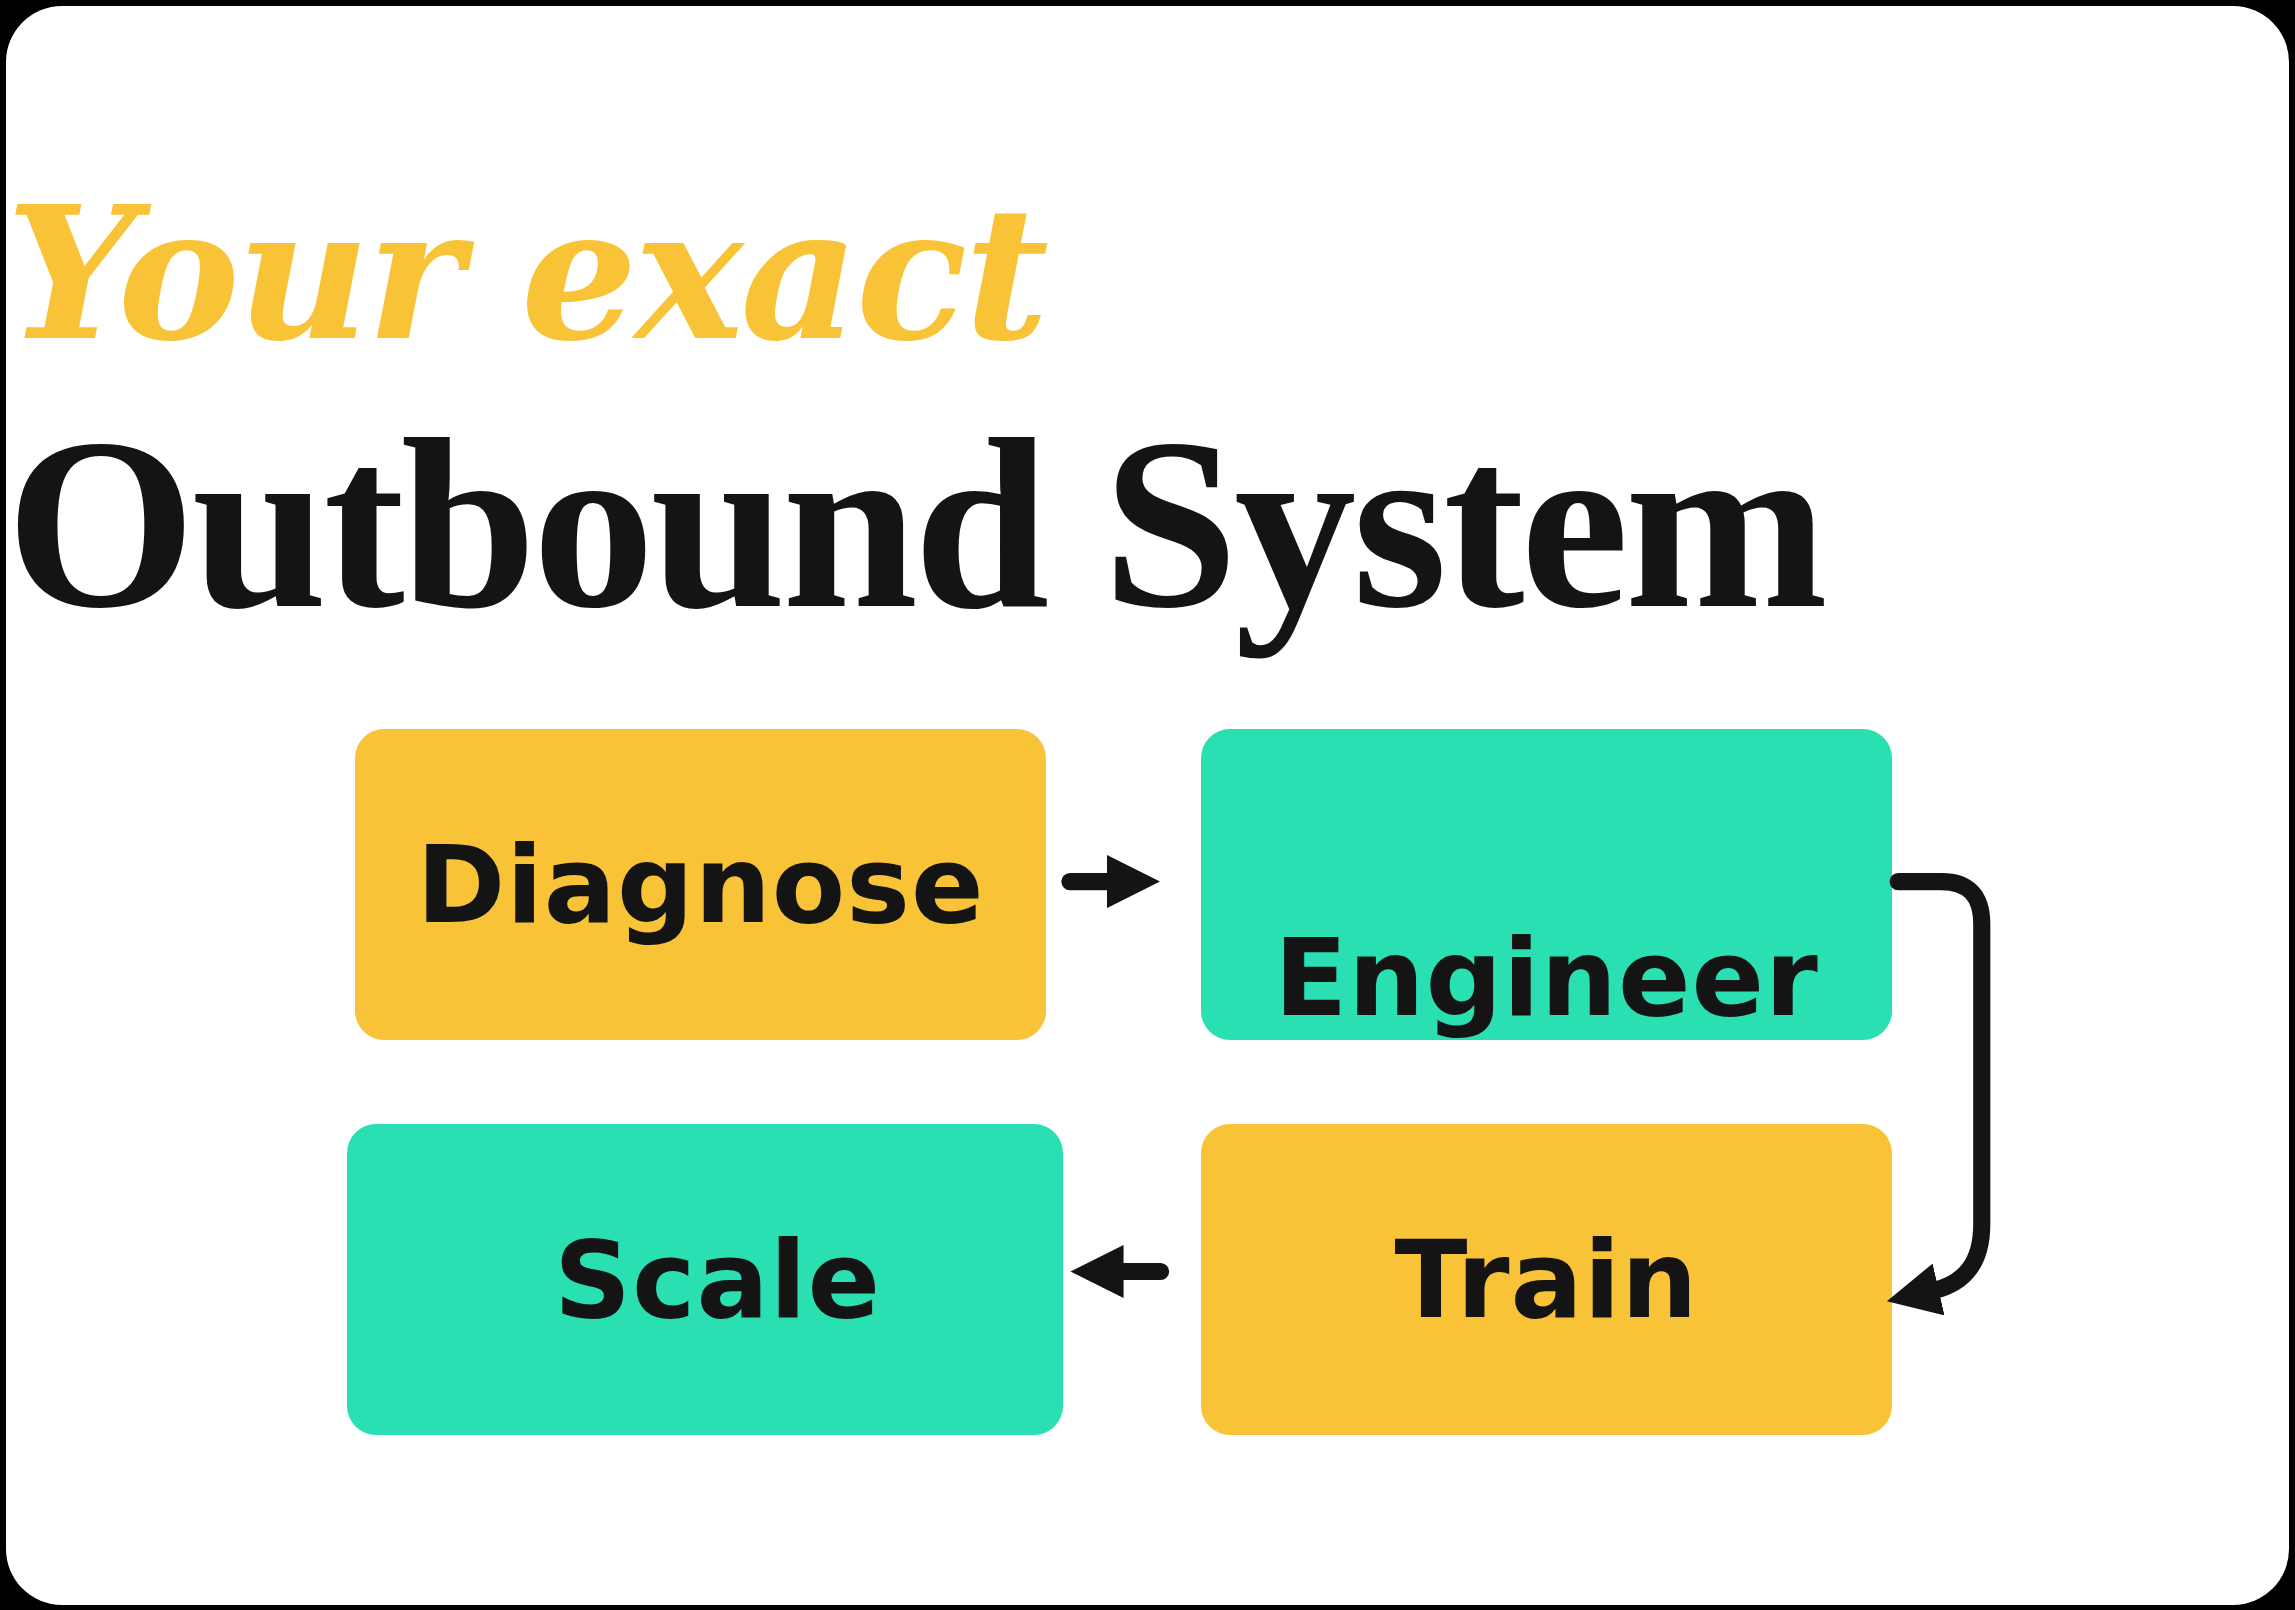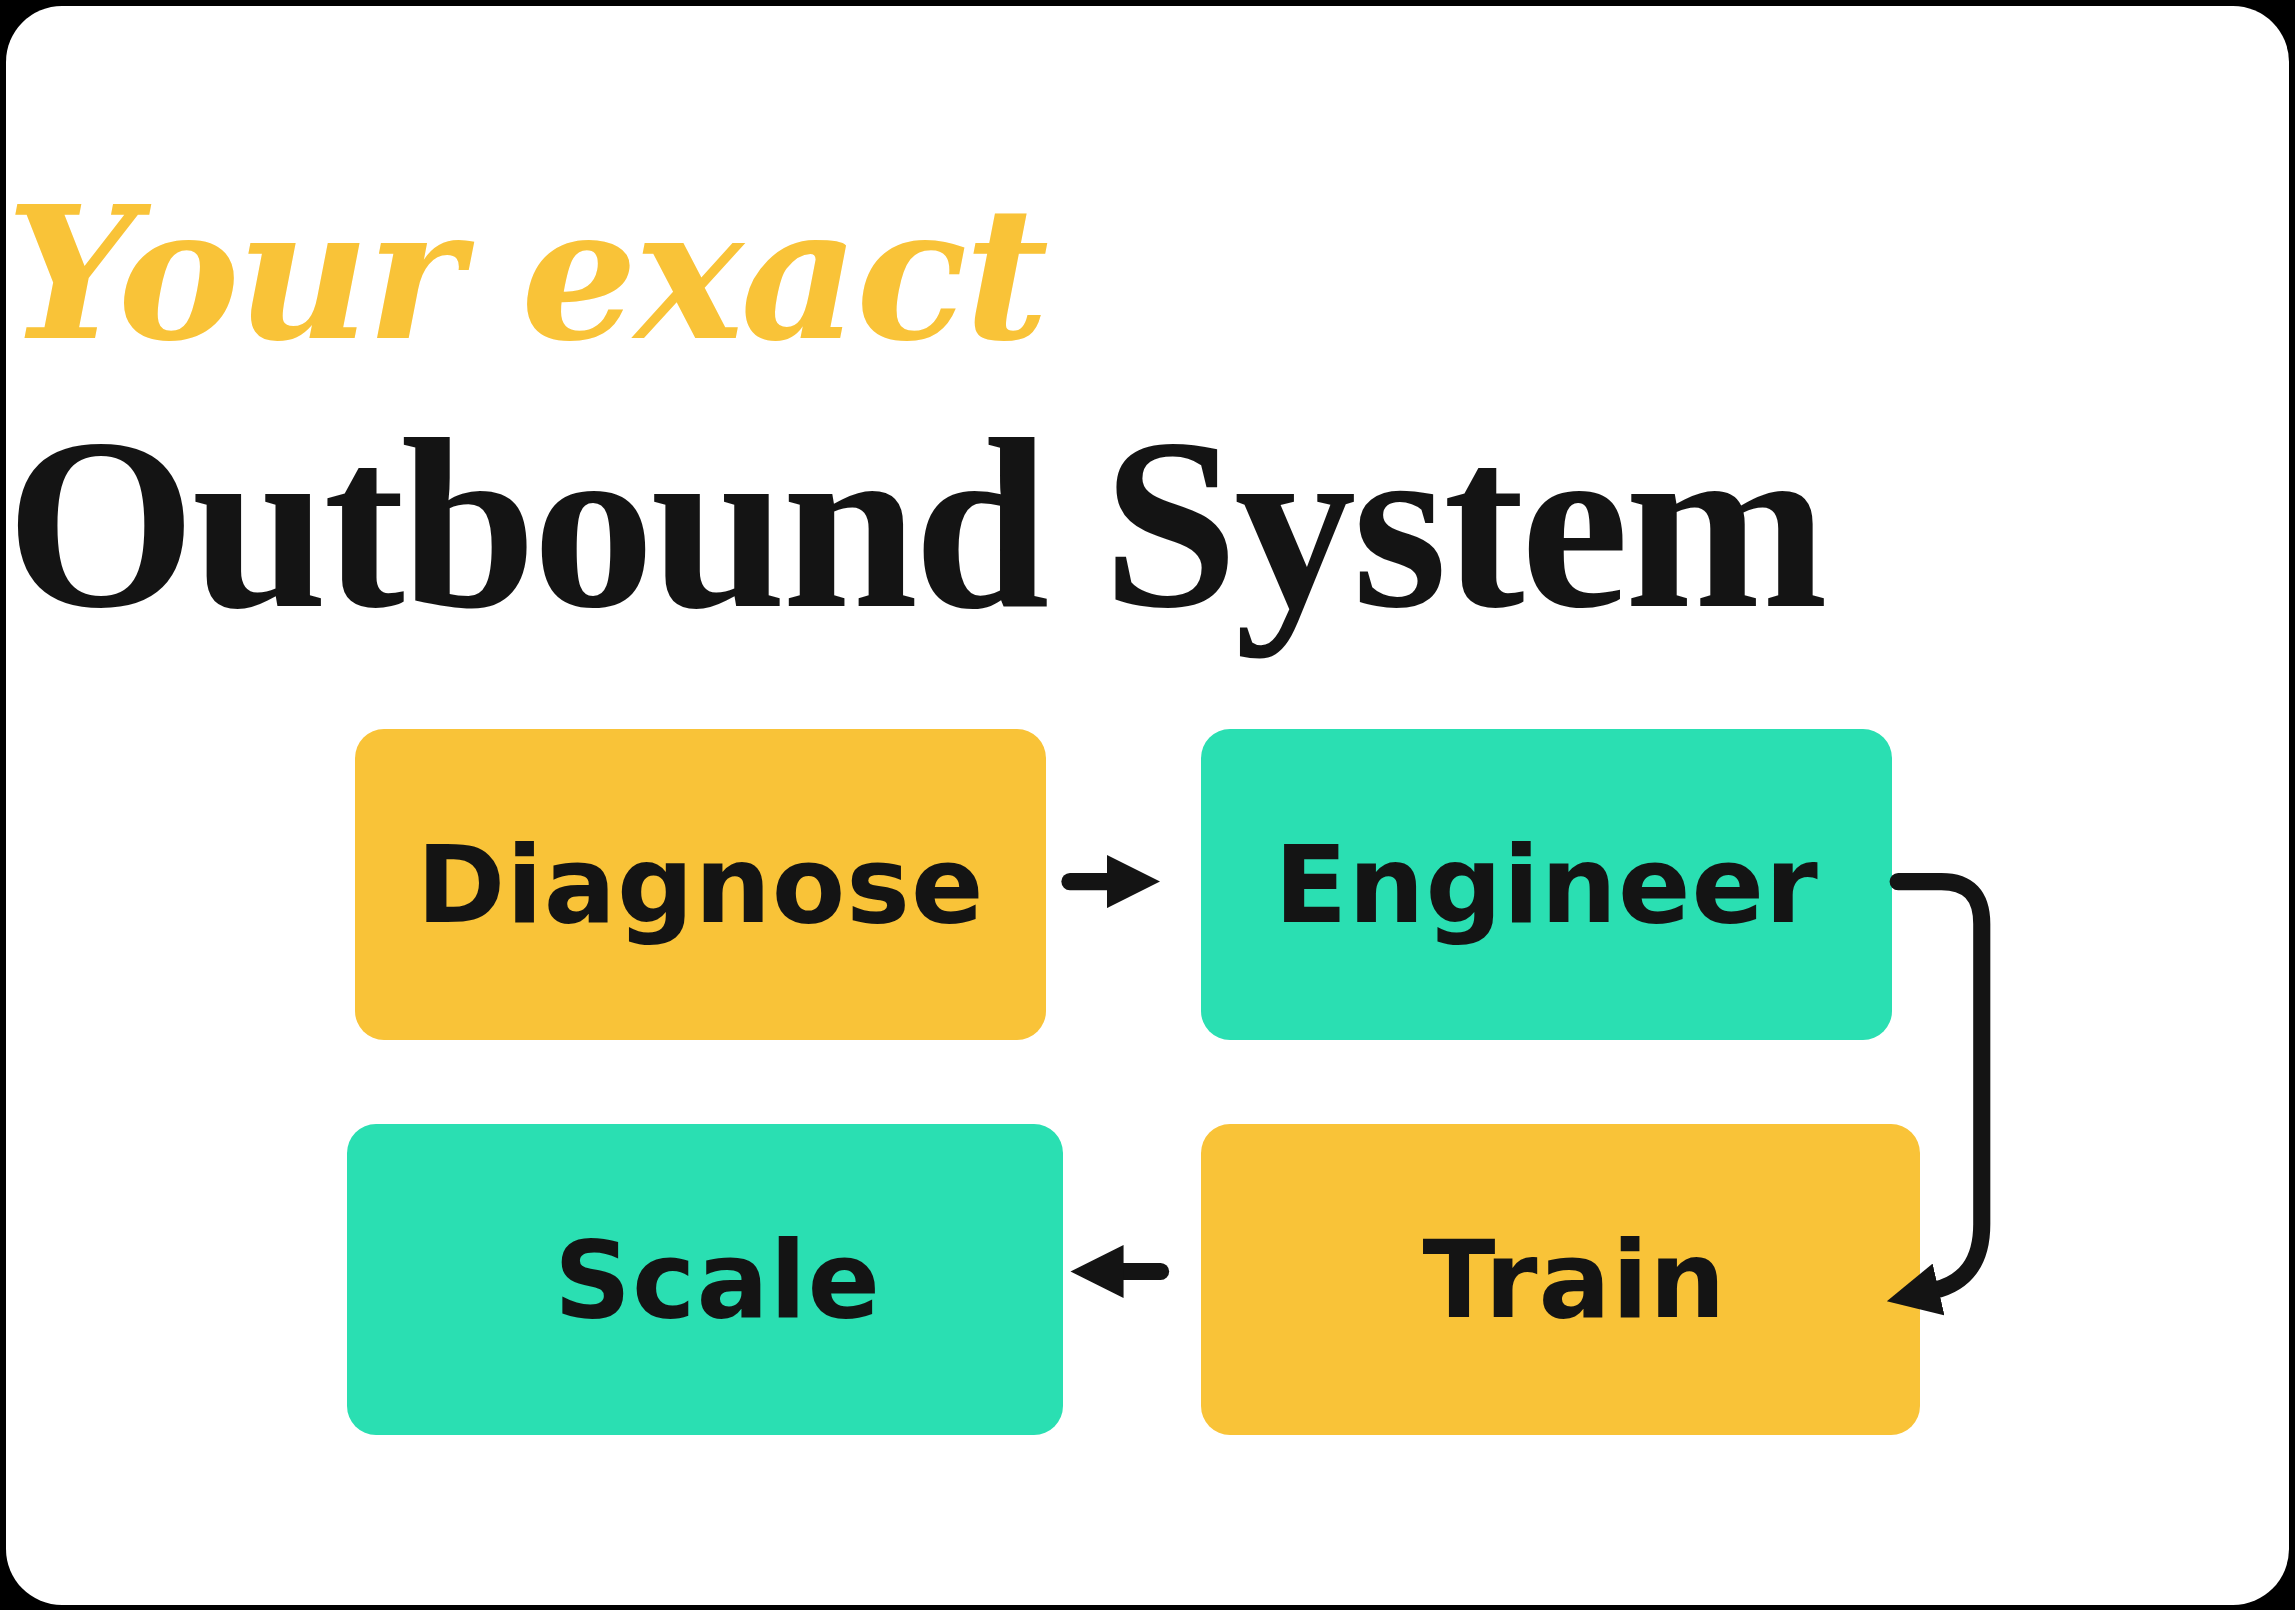--- a/index.html
+++ b/index.html
@@ -91,25 +91,25 @@
   <div class="card">
 
     <div class="title-script">Your exact</div>
 
     <div class="title-main">Outbound System</div>
 
     <div class="box box-diagnose" style="background: rgb(249, 195, 56); margin-left: 8px;">
       <span>Diagnose</span>
     </div>
 
-    <div class="box box-engineer" style="background: rgb(42, 223, 178);">
+    <div class="box box-engineer" style="background: rgb(42, 223, 178); align-items: flex-end;">
       <span>Engineer</span>
     </div>
 
-    <div class="box box-train" style="background: rgb(249, 195, 56); padding-left: 28px;">
+    <div class="box box-train" style="background: rgb(249, 195, 56);">
       <span>Train</span>
     </div>
 
     <div class="box box-scale" style="background: rgb(42, 223, 178); padding-left: 25px;">
       <span>Scale</span>
     </div>
 
     <svg class="arrows" viewBox="0 0 4524 3174" xmlns="http://www.w3.org/2000/svg">
       <defs>
         <marker id="ah" viewBox="0 0 10 10" refX="1" refY="5" markerWidth="3.1" markerHeight="3.1" orient="auto-start-reverse">

